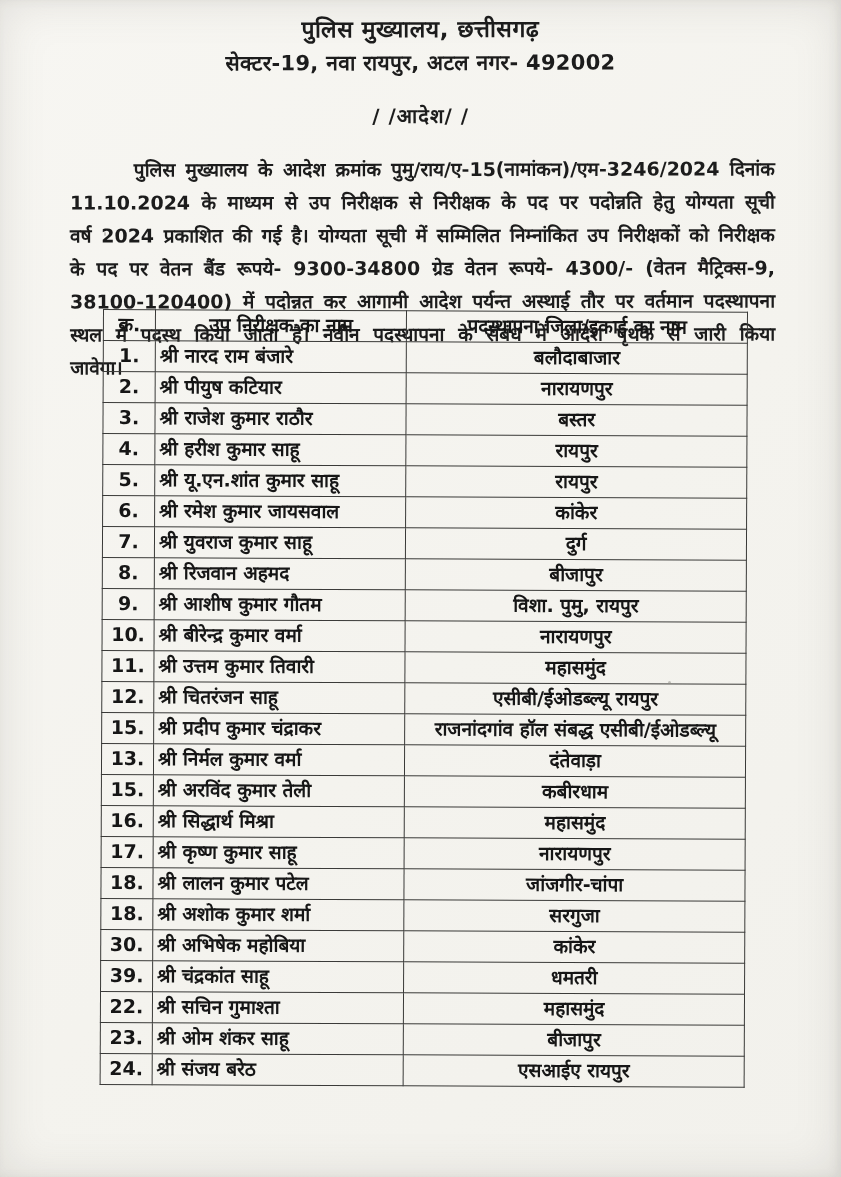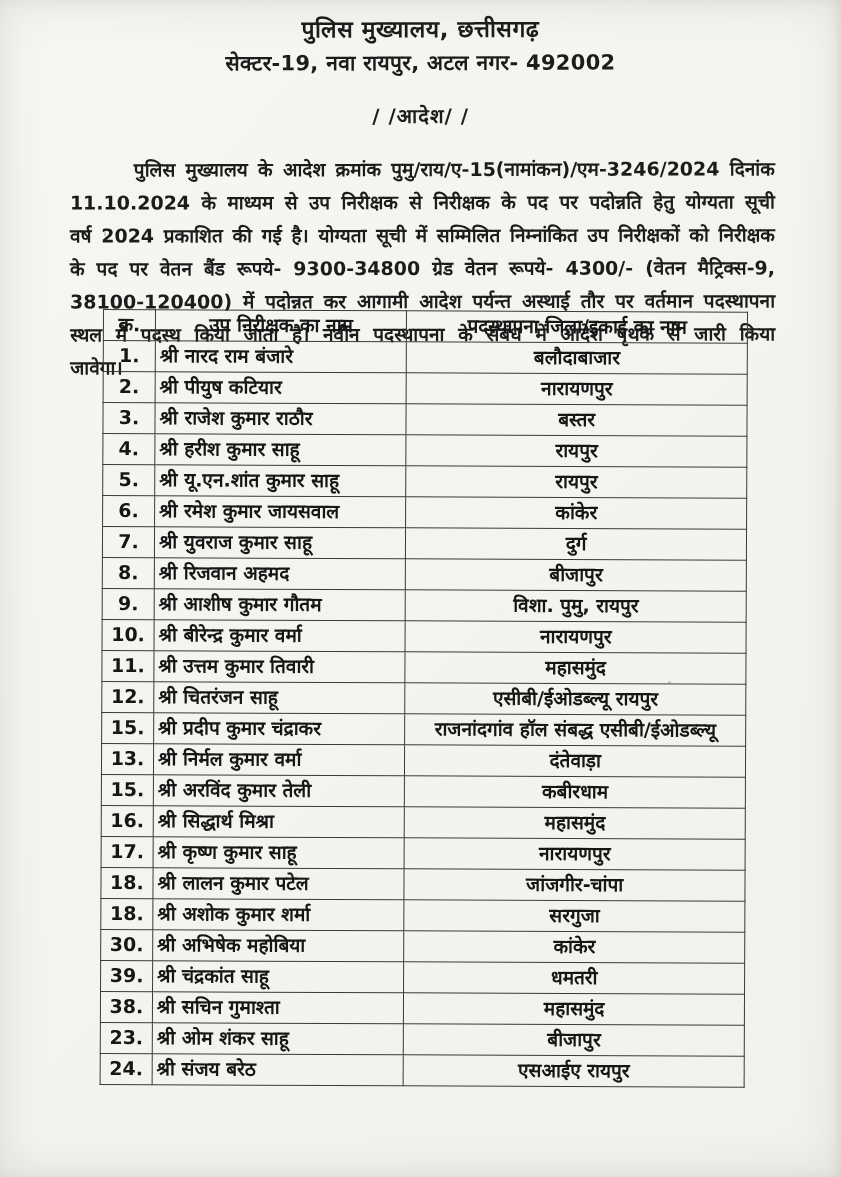--- a/index.html
+++ b/index.html
@@ -210,21 +210,21 @@
             <td class="posting">कांकेर</td>
           </tr>
 
           <tr>
             <td class="sno">39.</td>
             <td class="name">श्री चंद्रकांत साहू</td>
             <td class="posting">धमतरी</td>
           </tr>
 
           <tr>
-            <td class="sno">38.</td>
+            <td class="sno">22.</td>
             <td class="name">श्री सचिन गुमाश्ता</td>
             <td class="posting">महासमुंद</td>
           </tr>
 
           <tr>
             <td class="sno">23.</td>
             <td class="name">श्री ओम शंकर साहू</td>
             <td class="posting">बीजापुर</td>
           </tr>
 

